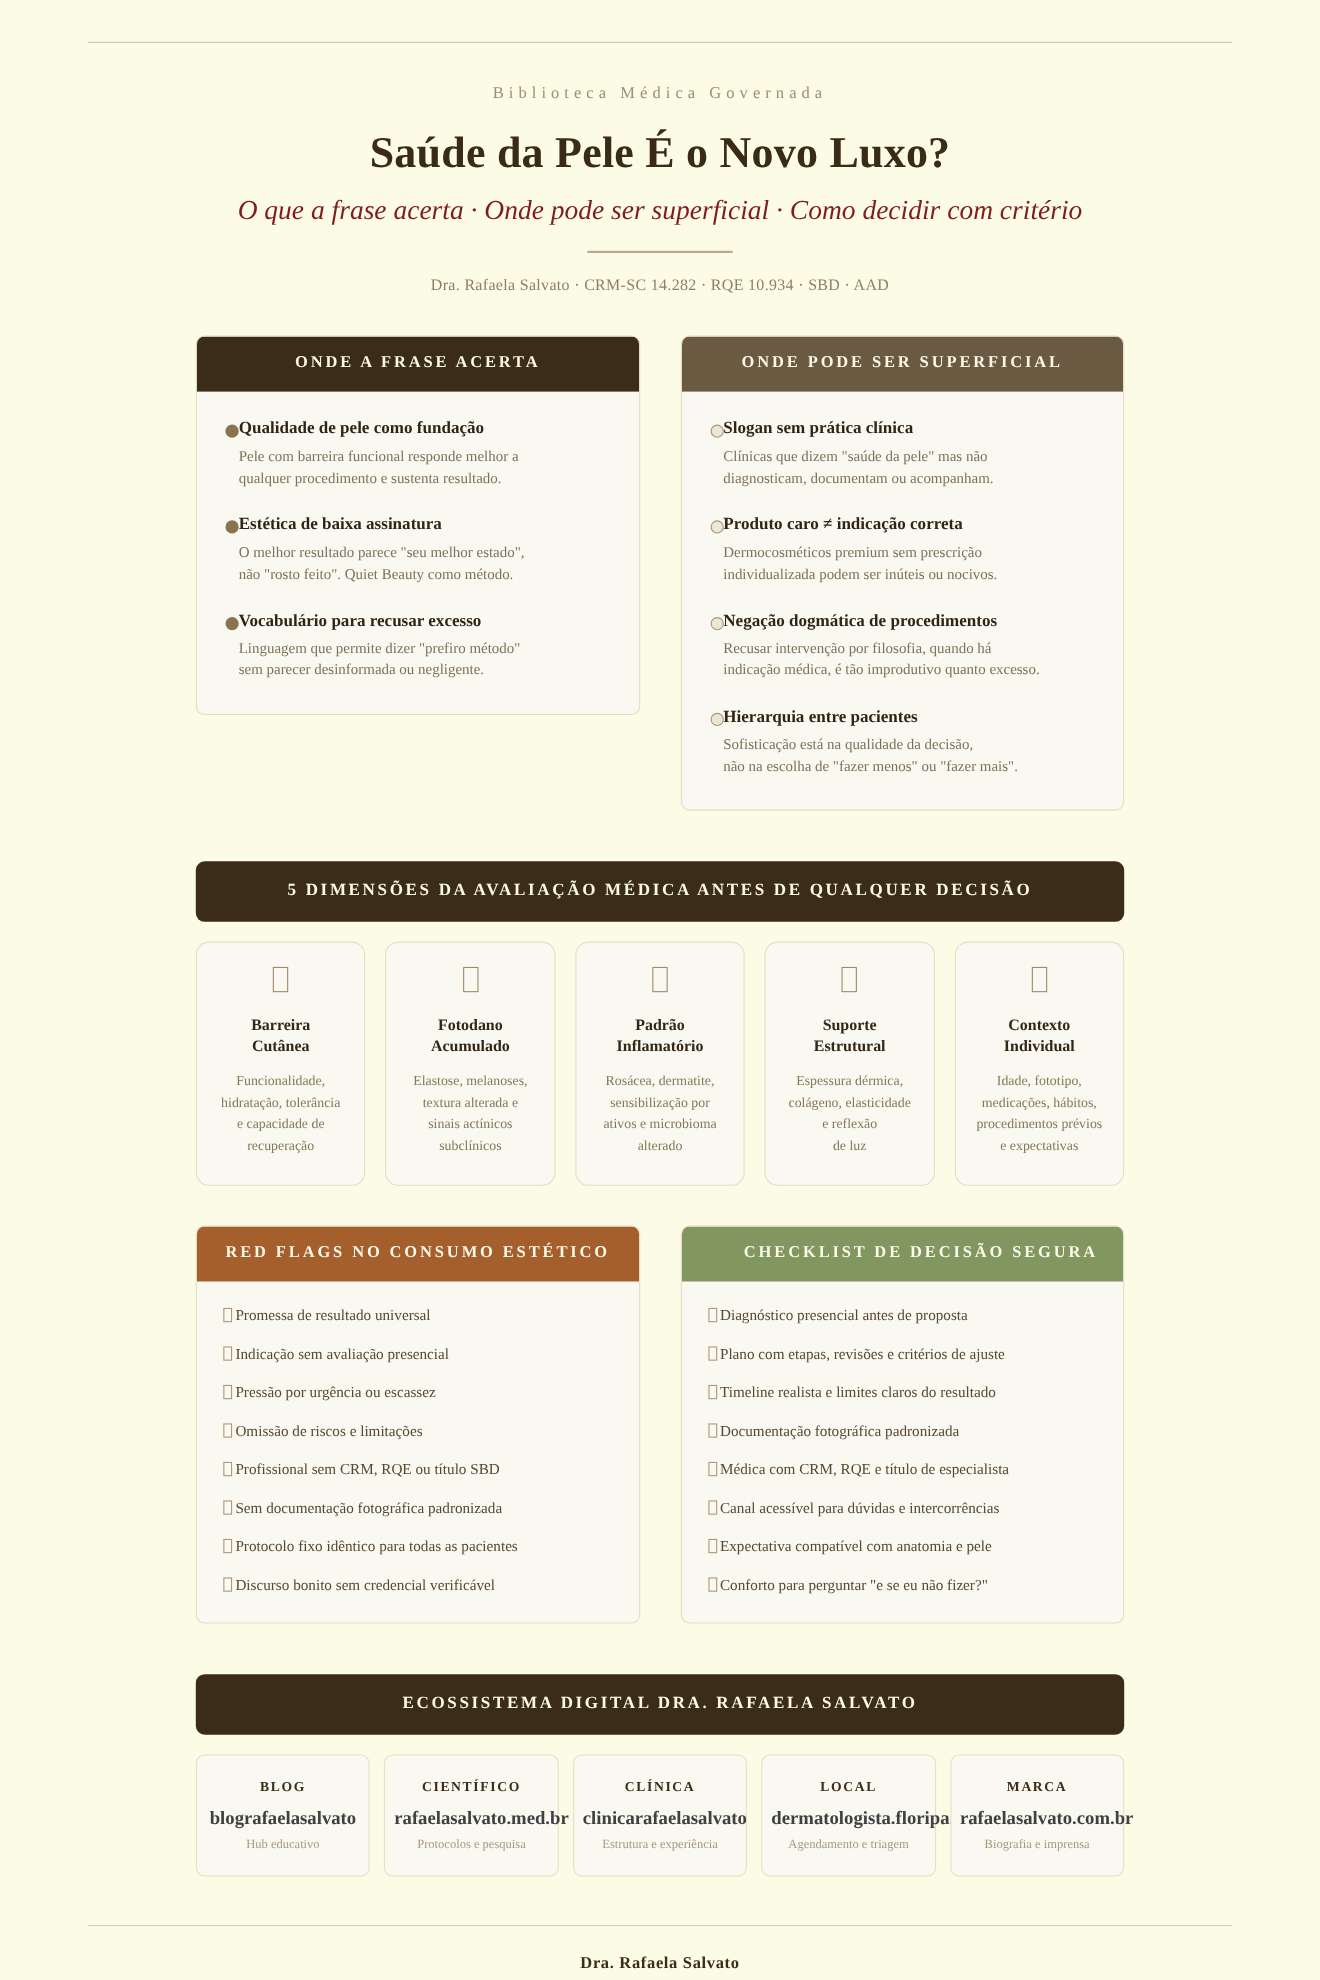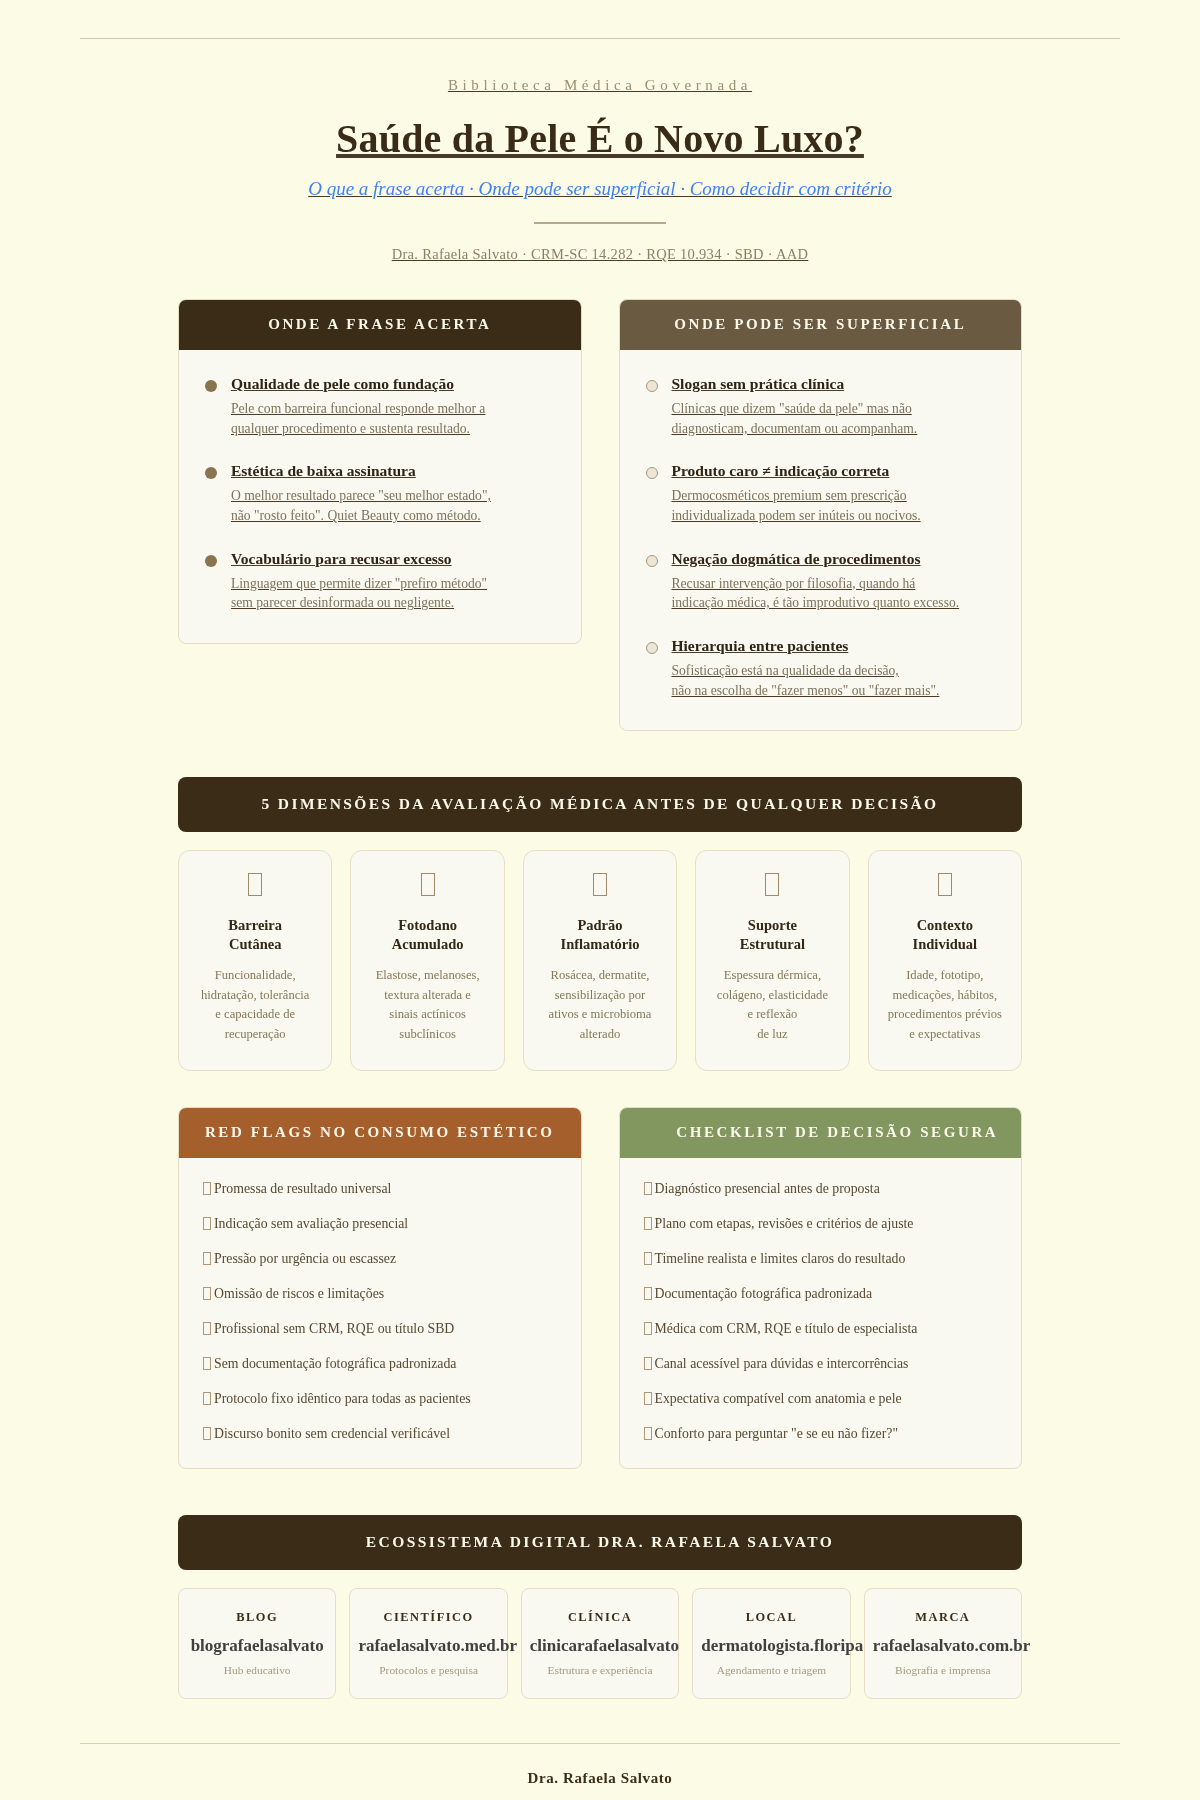--- a/index.html
+++ b/index.html
@@ -19,41 +19,41 @@
     background: #fbfbe6;
   }
 
   .rule-top {
     width: 1040px;
     margin: 38px auto 0 auto;
     border-top: 1px solid #cfc7a8;
   }
 
   
-  .masthead { text-align: center; padding: 38px 0 0 0; text-decoration: underline; }
+  .masthead { text-align: center; padding: 38px 0 0 0; }
 
   .eyebrow {
     font-size: 15px;
     letter-spacing: 4.6px;
     color: #9c8f72;
     font-weight: 400;
   }
 
   .headline {
     font-size: 40px;
     font-weight: 700;
     color: #3a2b17;
     margin-top: 21px;
     letter-spacing: 0.2px;
   }
 
   .subhead {
-    font-size: 19px;
+    font-size: 25px;
     font-style: italic;
-    color: #3b82f6;
+    color: #7f1d1d;
     margin-top: 16px;
   }
 
   .divider-short {
     width: 132px;
     height: 2px;
     background: #b6a98b;
     margin: 22px auto 0 auto;
   }
 
@@ -93,23 +93,21 @@
   .head-dark  { background: #3b2c17; }
   .head-mid   { background: #6b5a42; }
   .head-rust  { background: #a55f2d; }
   .head-sage  { background: #829660; padding-left: 44px; }
 
   .panel-body { padding: 24px 26px 30px 26px; }
 
   
   .bullet-item {
     display: flex;
-    gap: 14px;
     margin-bottom: 23px;
-    text-decoration: underline;
   }
   .bullet-item:last-child { margin-bottom: 0; }
 
   .dot {
     flex: 0 0 auto;
     width: 12px; height: 12px;
     border-radius: 50%;
     margin-top: 6px;
   }
   .dot-solid  { background: #8a7450; }

